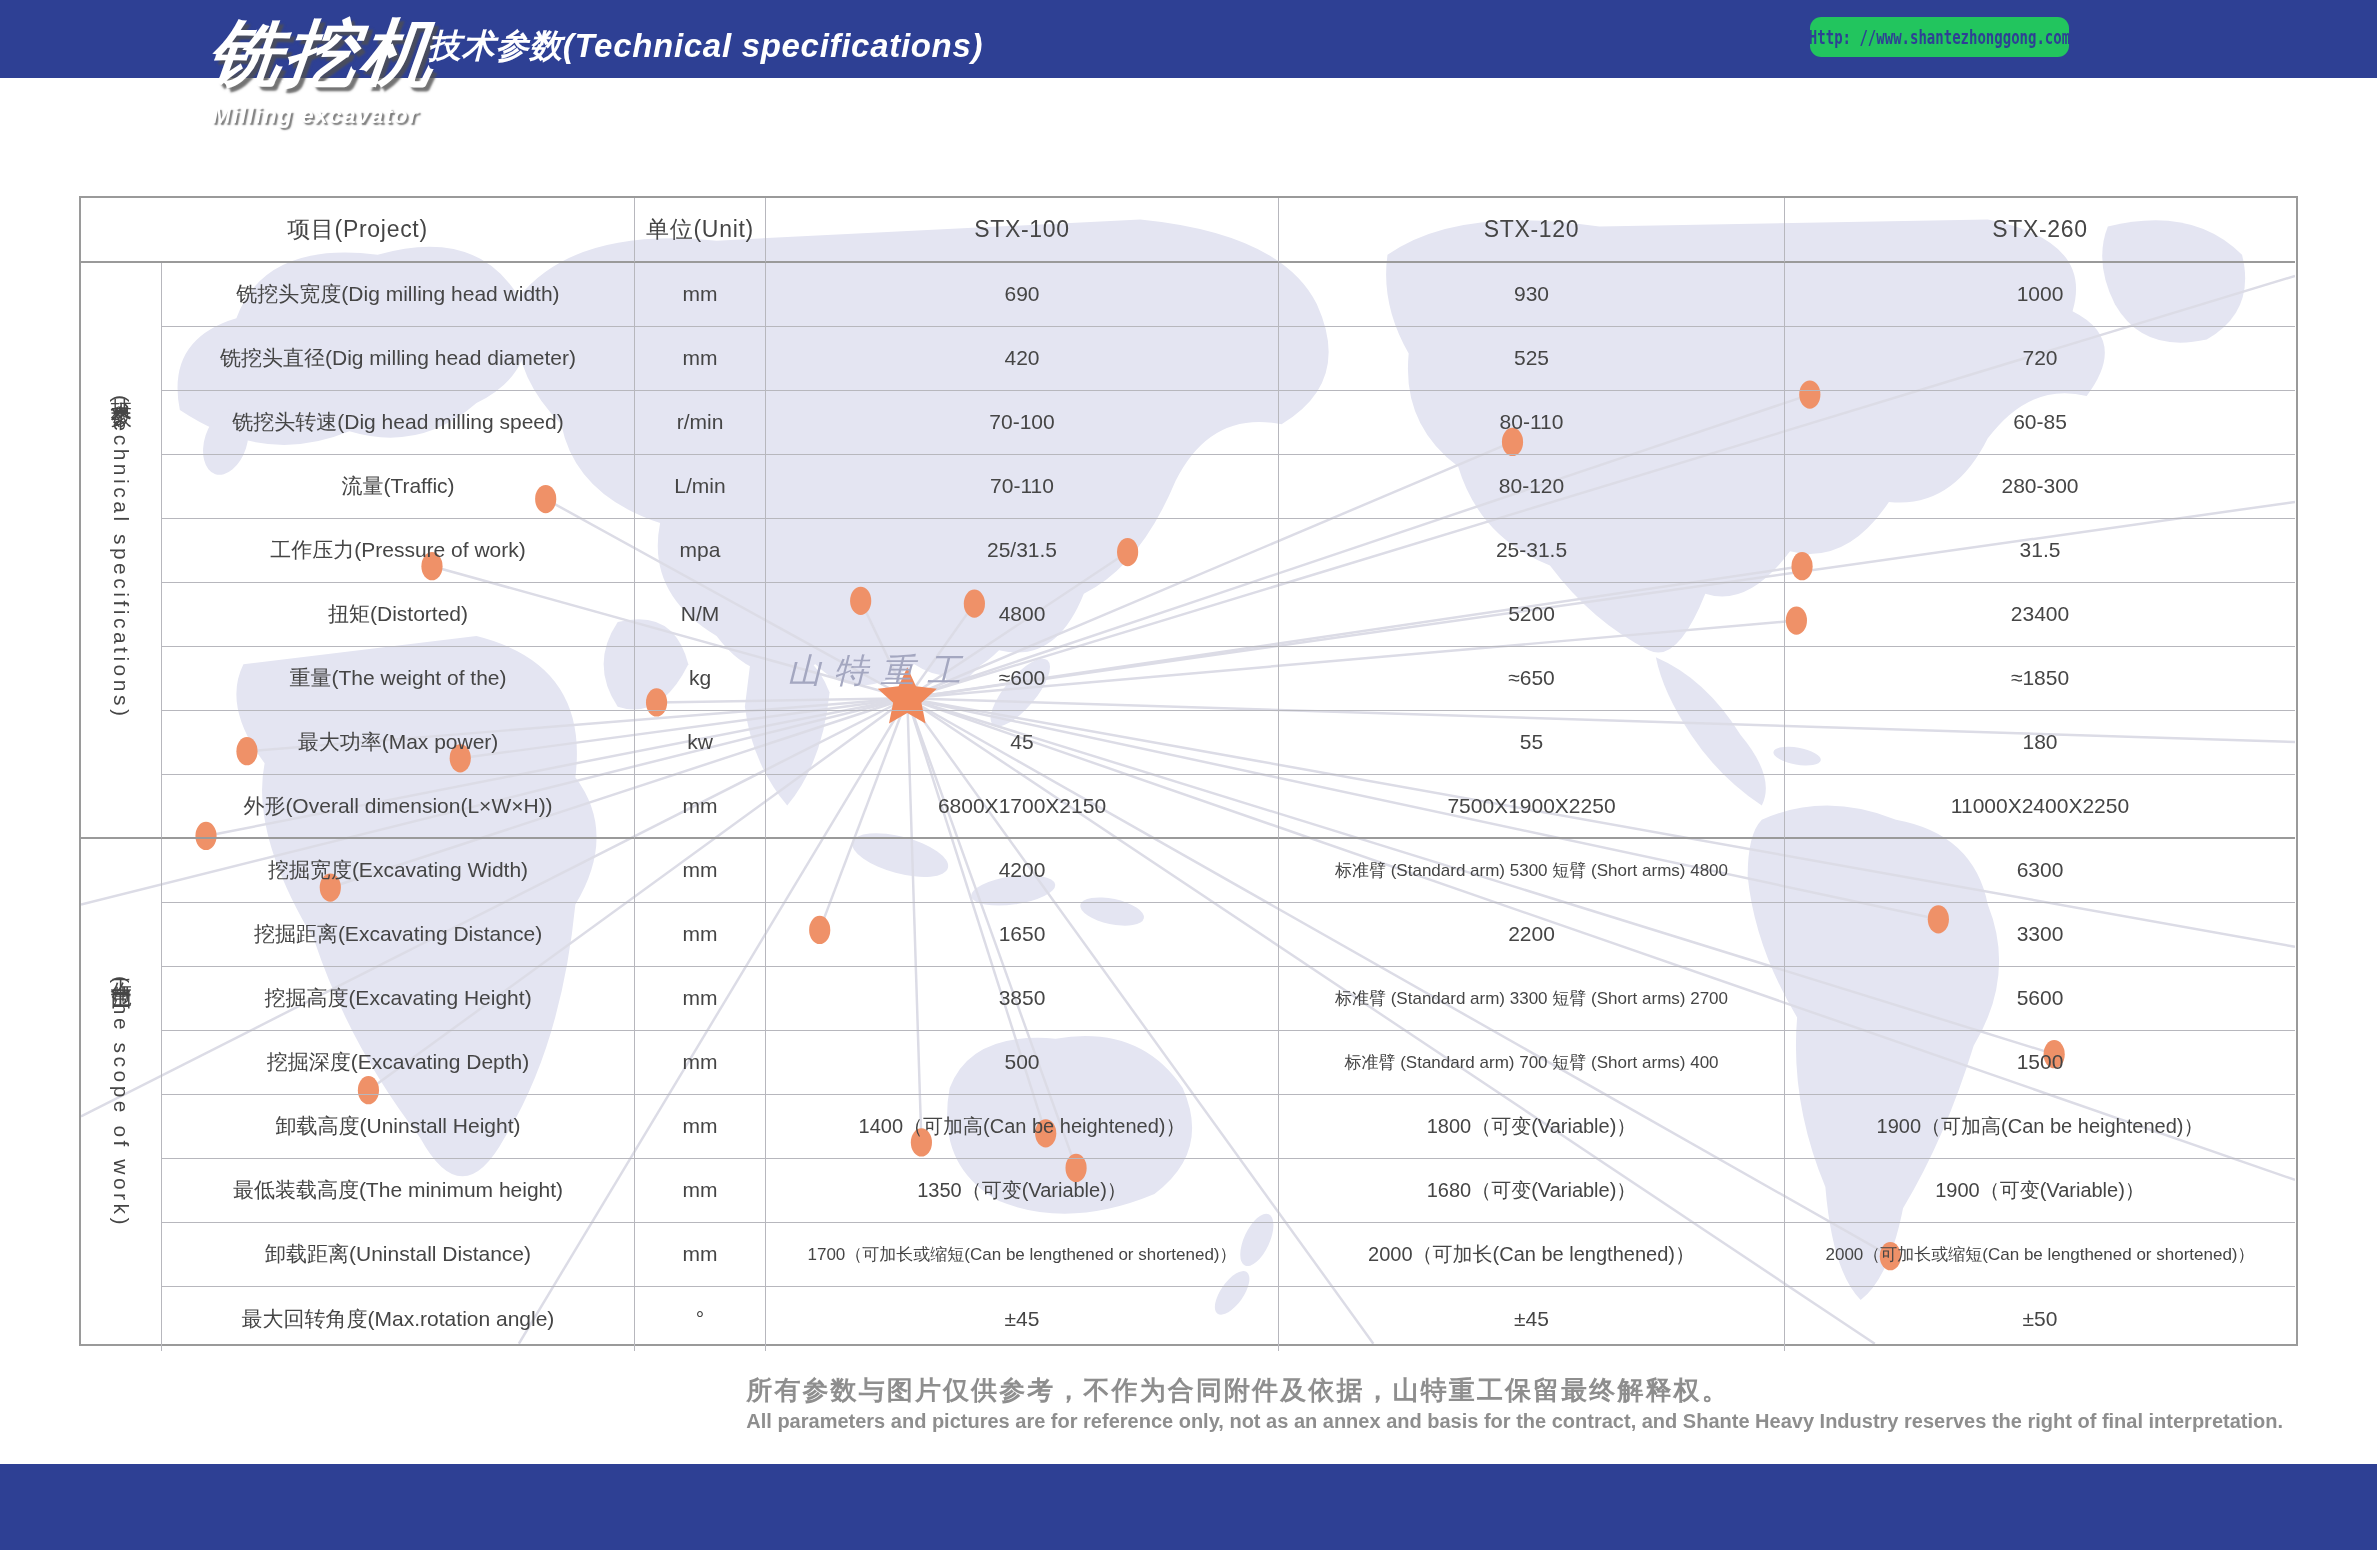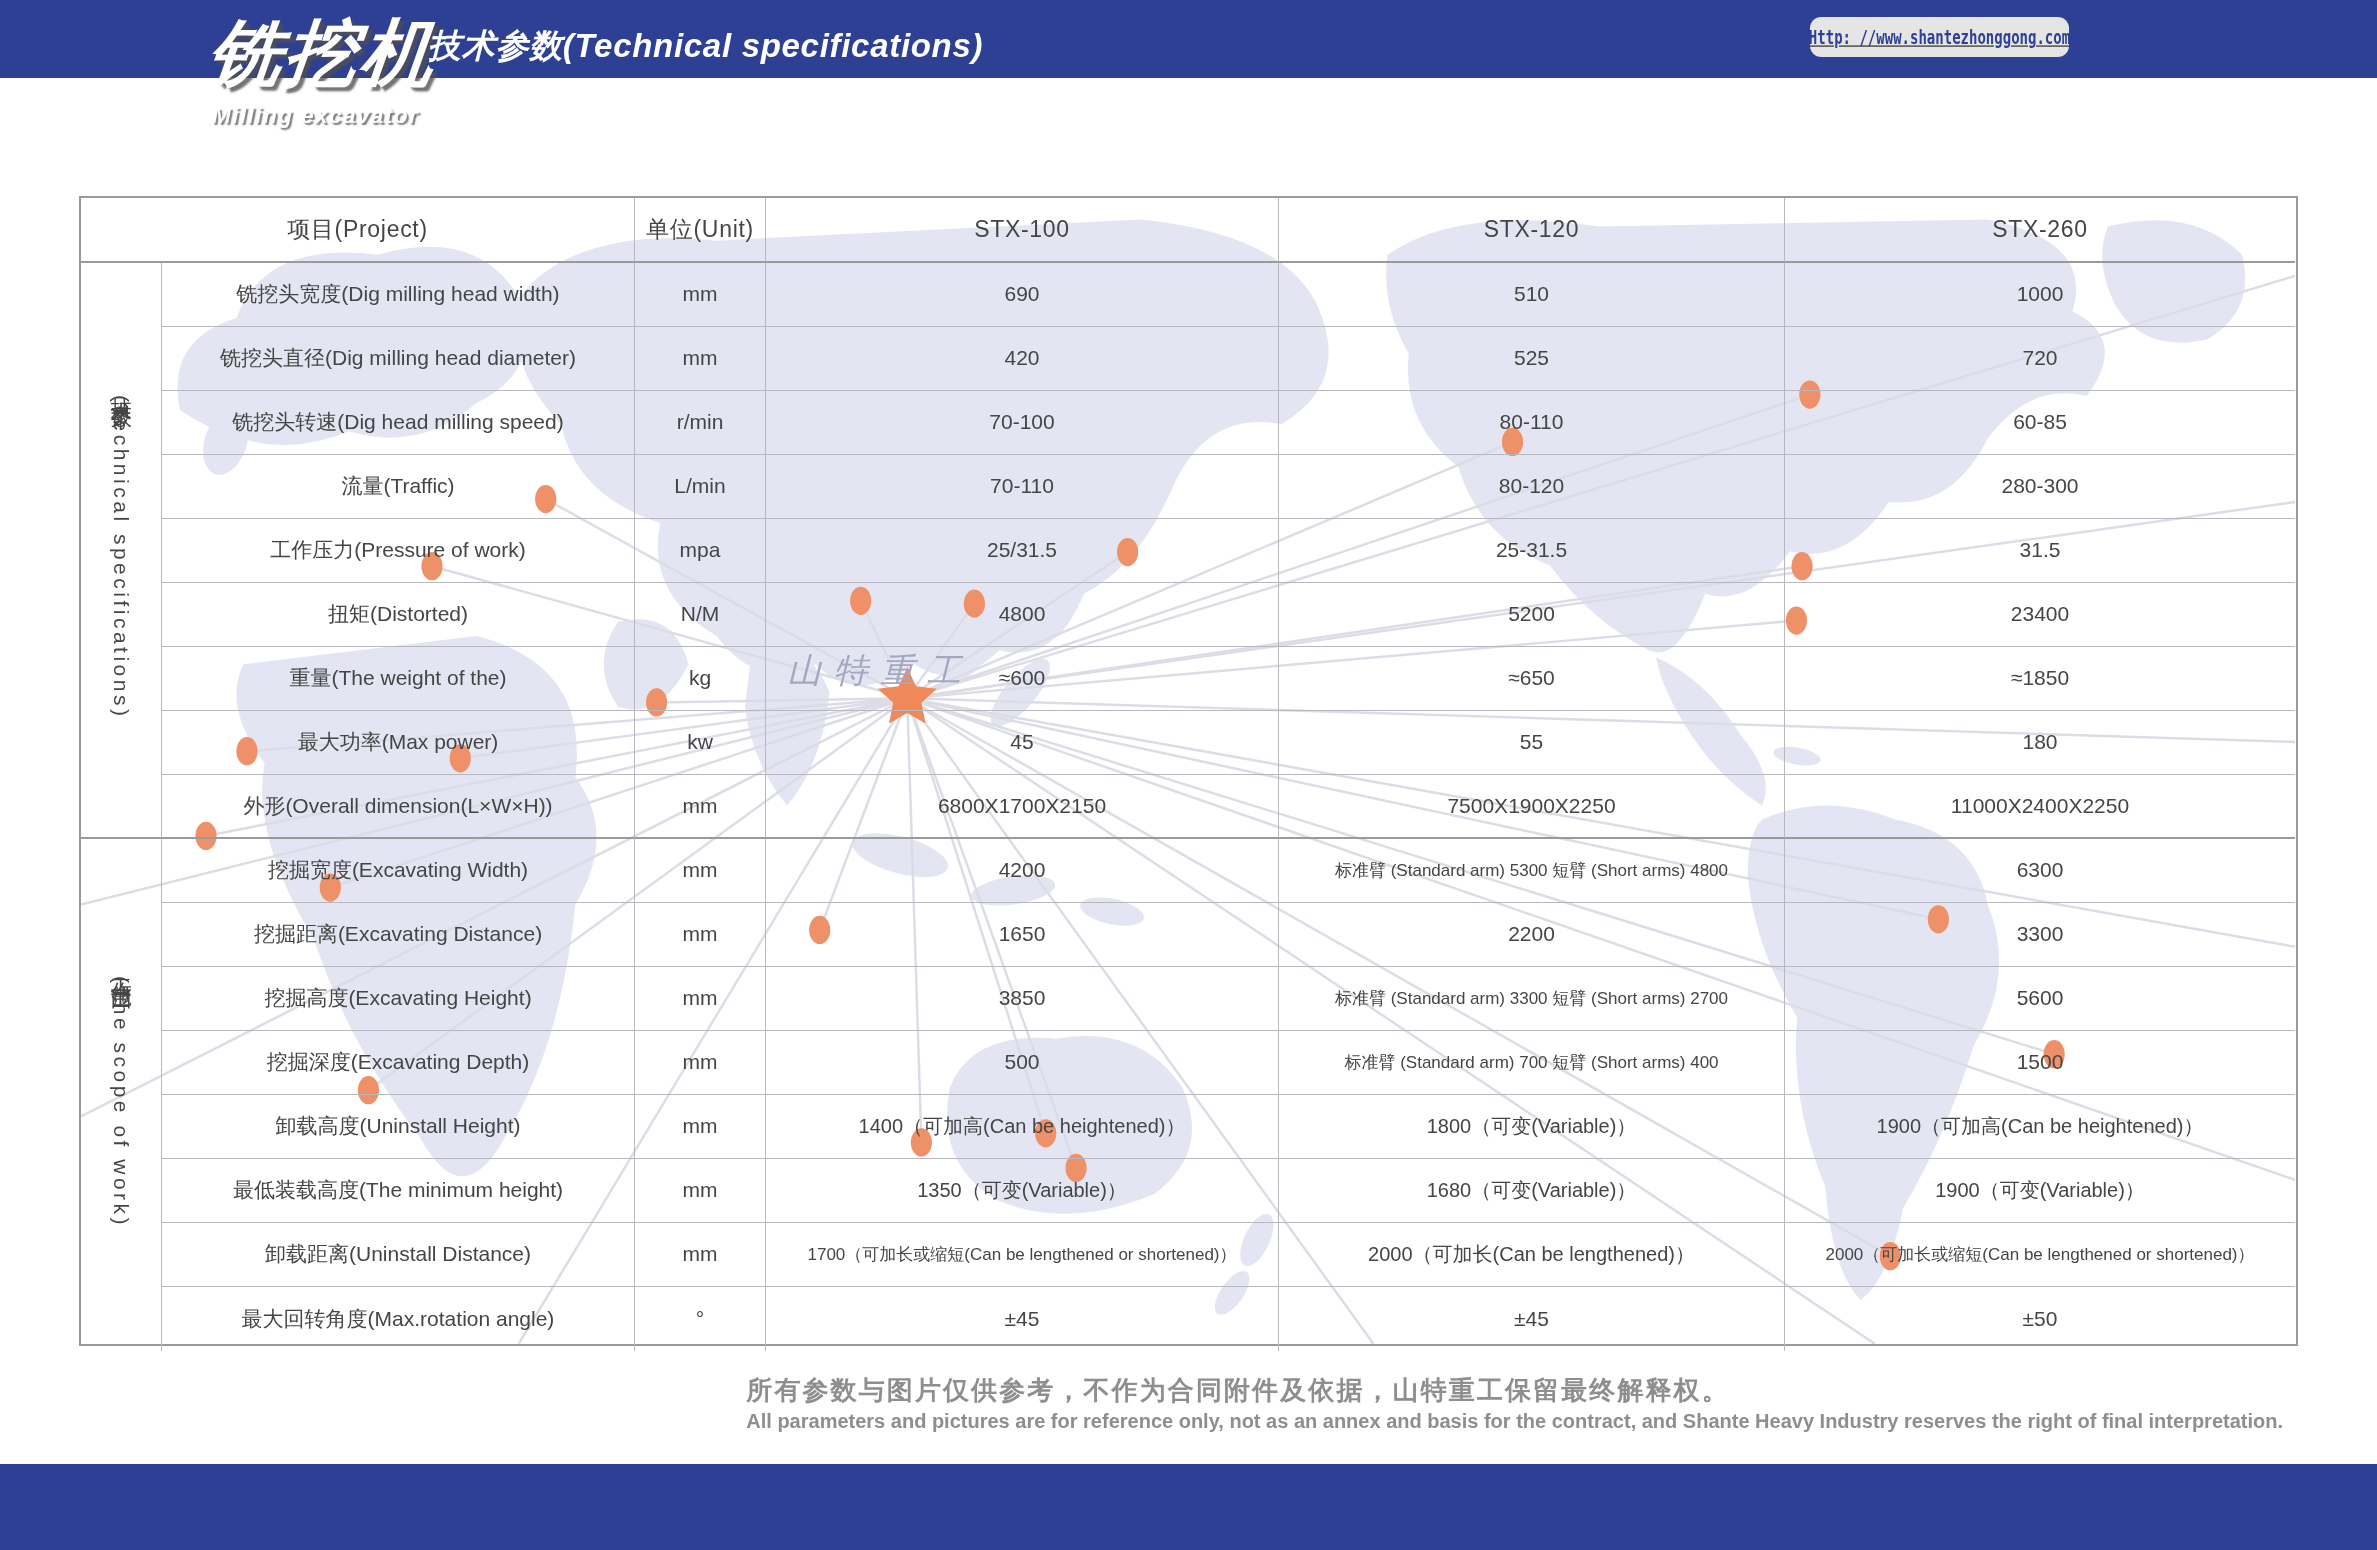--- a/index.html
+++ b/index.html
@@ -24,22 +24,22 @@
   }
   .logo-en{
     position:absolute;left:212px;top:103px;font-size:22.6px;font-weight:bold;font-style:italic;
     color:#fff;letter-spacing:1.4px;text-shadow:2.1px 2.1px 1.4px rgba(100,100,100,.85);white-space:nowrap;text-align:center;
   }
   .page-title{
     position:absolute;left:428px;top:24px;font-size:33px;font-weight:bold;font-style:italic;
     color:#fff;letter-spacing:0.7px;white-space:nowrap;
   }
   .url-badge{
-    position:absolute;left:1810px;top:17px;width:259px;height:40px;background:#e5e5e5;border-radius:11.3px;
-    display:flex;align-items:center;justify-content:center;text-decoration:underline;
+    position:absolute;left:1810px;top:17px;width:259px;height:40px;background:#22c55e;border-radius:11.3px;
+    display:flex;align-items:center;justify-content:center;
   }
   .url-badge span{
     font-family:"DejaVu Sans Mono","Liberation Mono",monospace;font-size:14px;font-weight:bold;
     color:var(--blue);transform:scaleY(1.4);letter-spacing:0;white-space:nowrap;
   }
   
   .map-wrap{position:absolute;left:81px;top:198px;width:2214px;height:1146px;overflow:hidden;border-radius:13px;}
   
   .spec-table{
     position:absolute;left:79px;top:196px;width:2219px;height:1150px;
@@ -189,21 +189,21 @@
     <div class="c hd">单位(Unit)</div>
     <div class="c hd">STX-100</div>
     <div class="c hd">STX-120</div>
     <div class="c hd lc">STX-260</div>
 
     <div class="c vl vl1 ge">技术参数(Technical specifications)</div>
 
     <div class="c">铣挖头宽度(Dig milling head width)</div>
       <div class="c">mm</div>
       <div class="c">690</div>
-      <div class="c">510</div>
+      <div class="c">930</div>
       <div class="c lc">1000</div>
     <div class="c">铣挖头直径(Dig milling head diameter)</div>
       <div class="c">mm</div>
       <div class="c">420</div>
       <div class="c">525</div>
       <div class="c lc">720</div>
     <div class="c">铣挖头转速(Dig head milling speed)</div>
       <div class="c">r/min</div>
       <div class="c">70-100</div>
       <div class="c">80-110</div>

